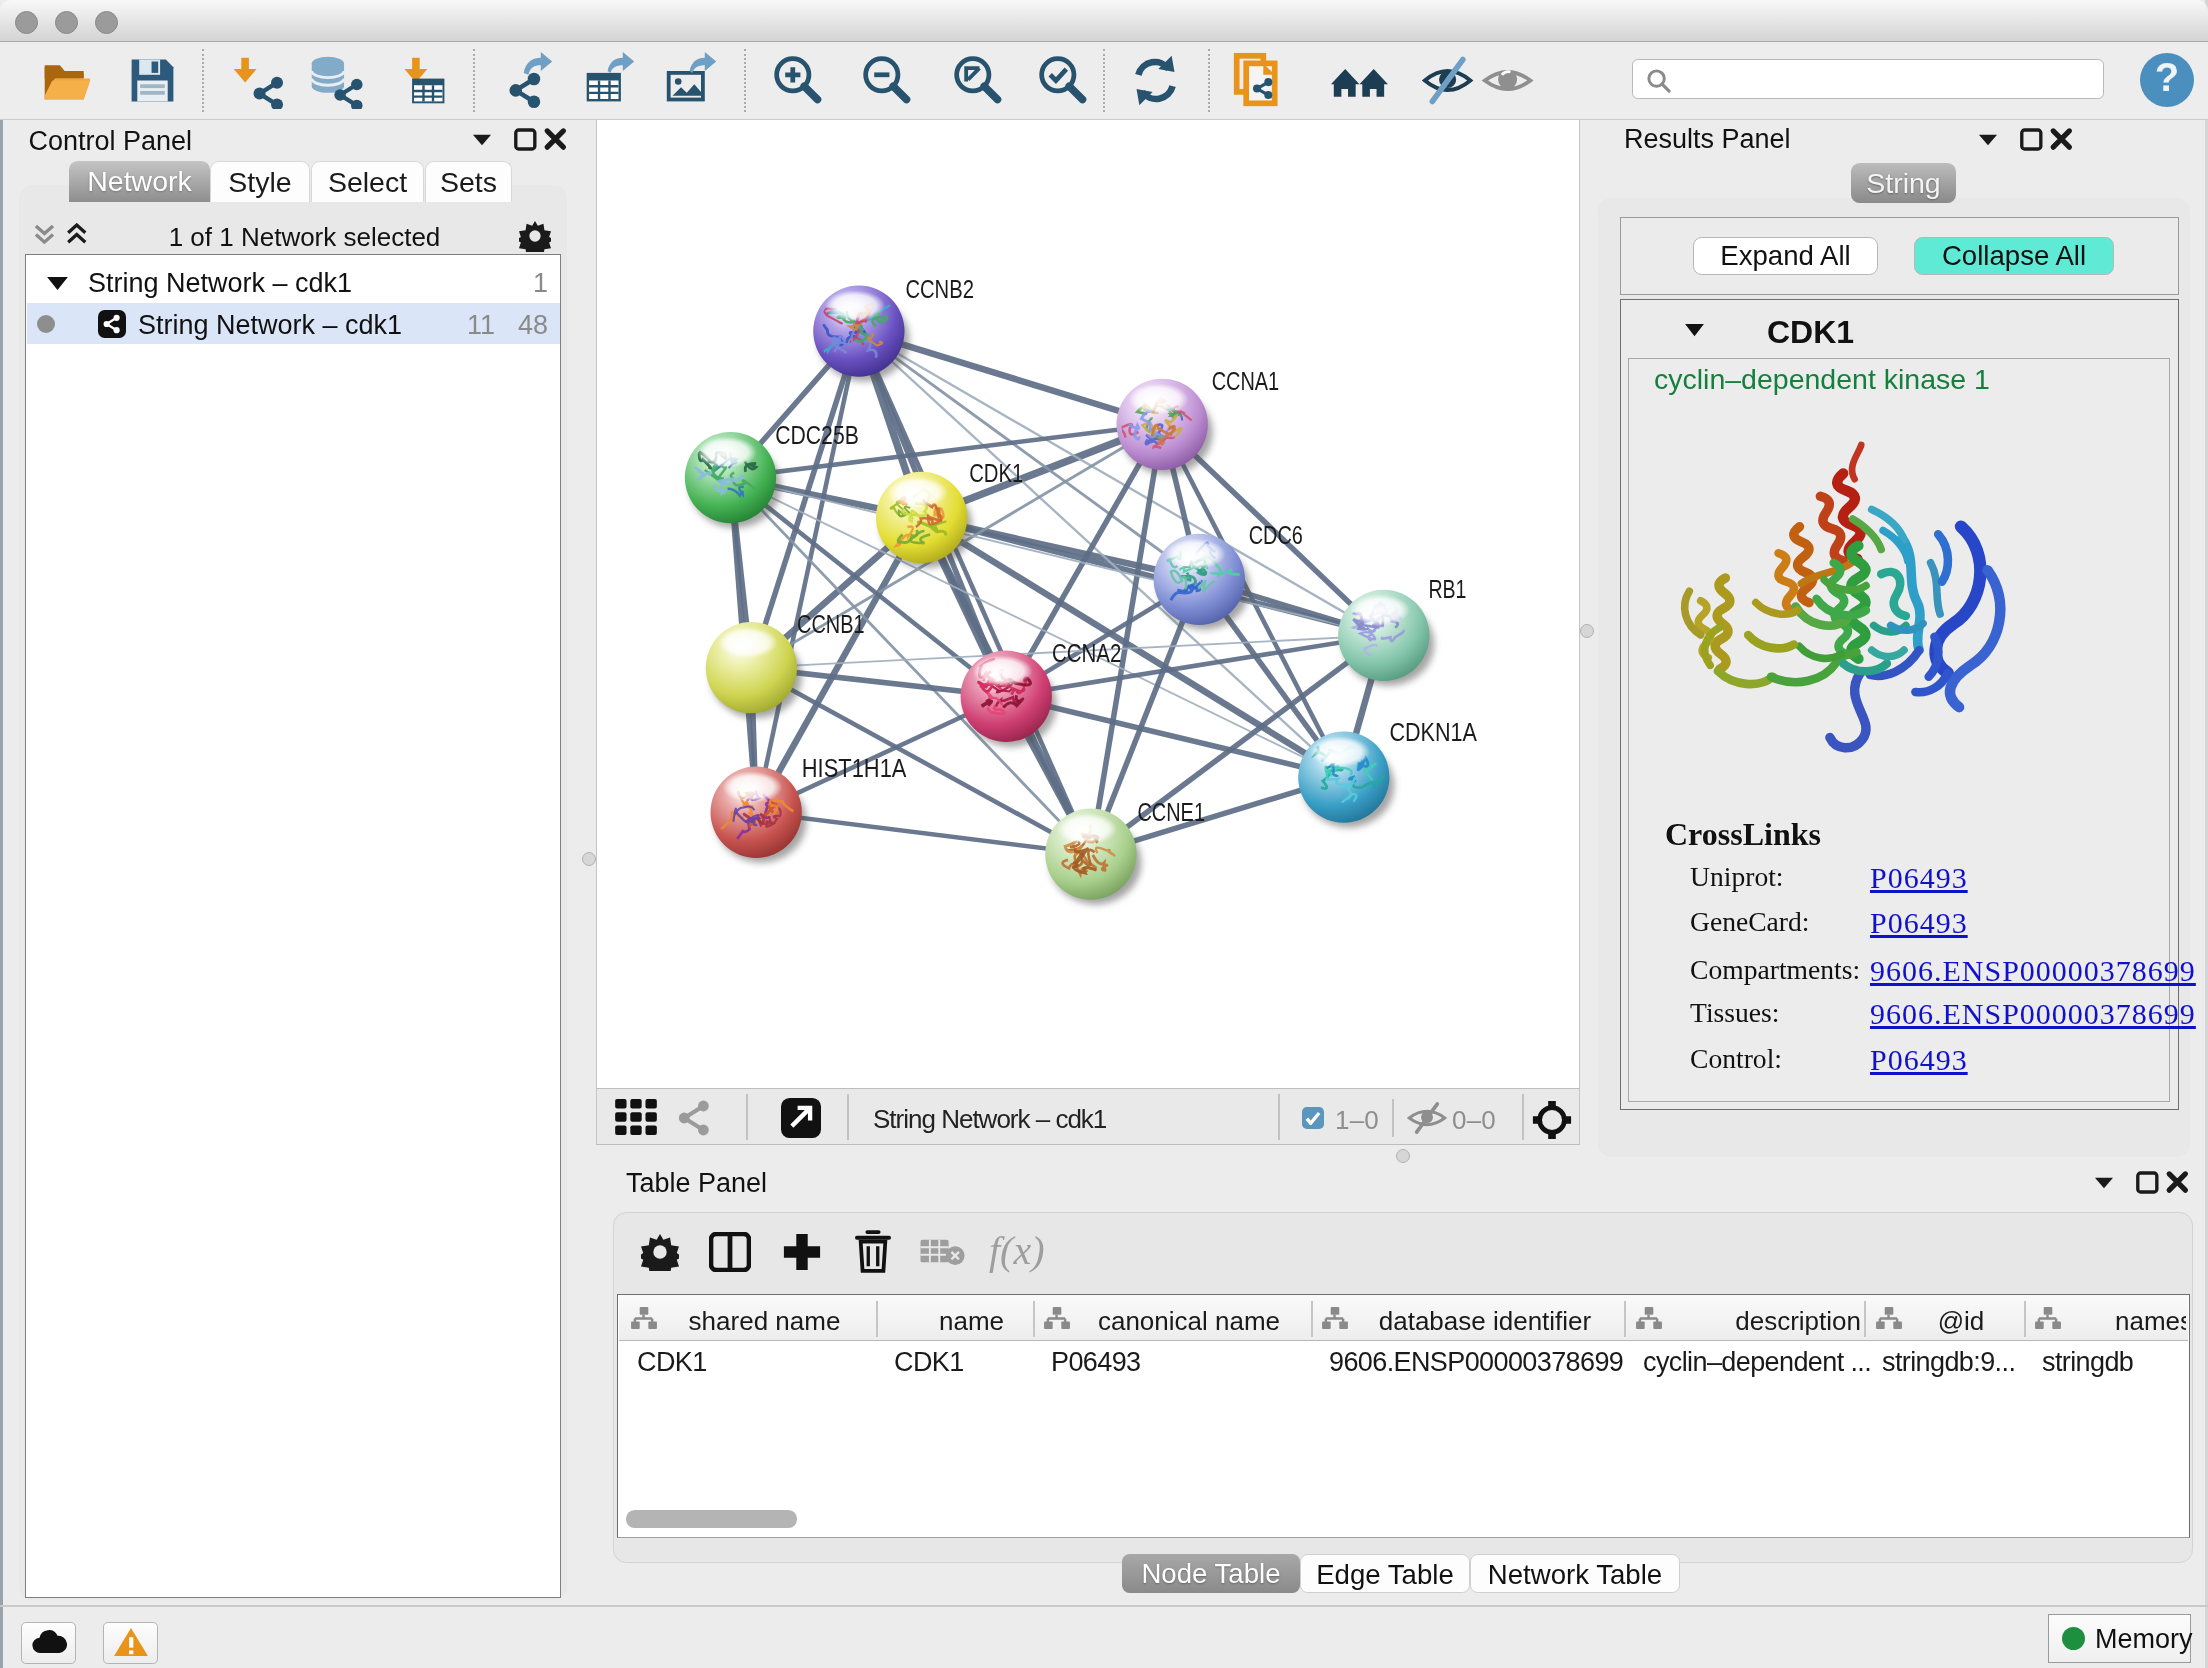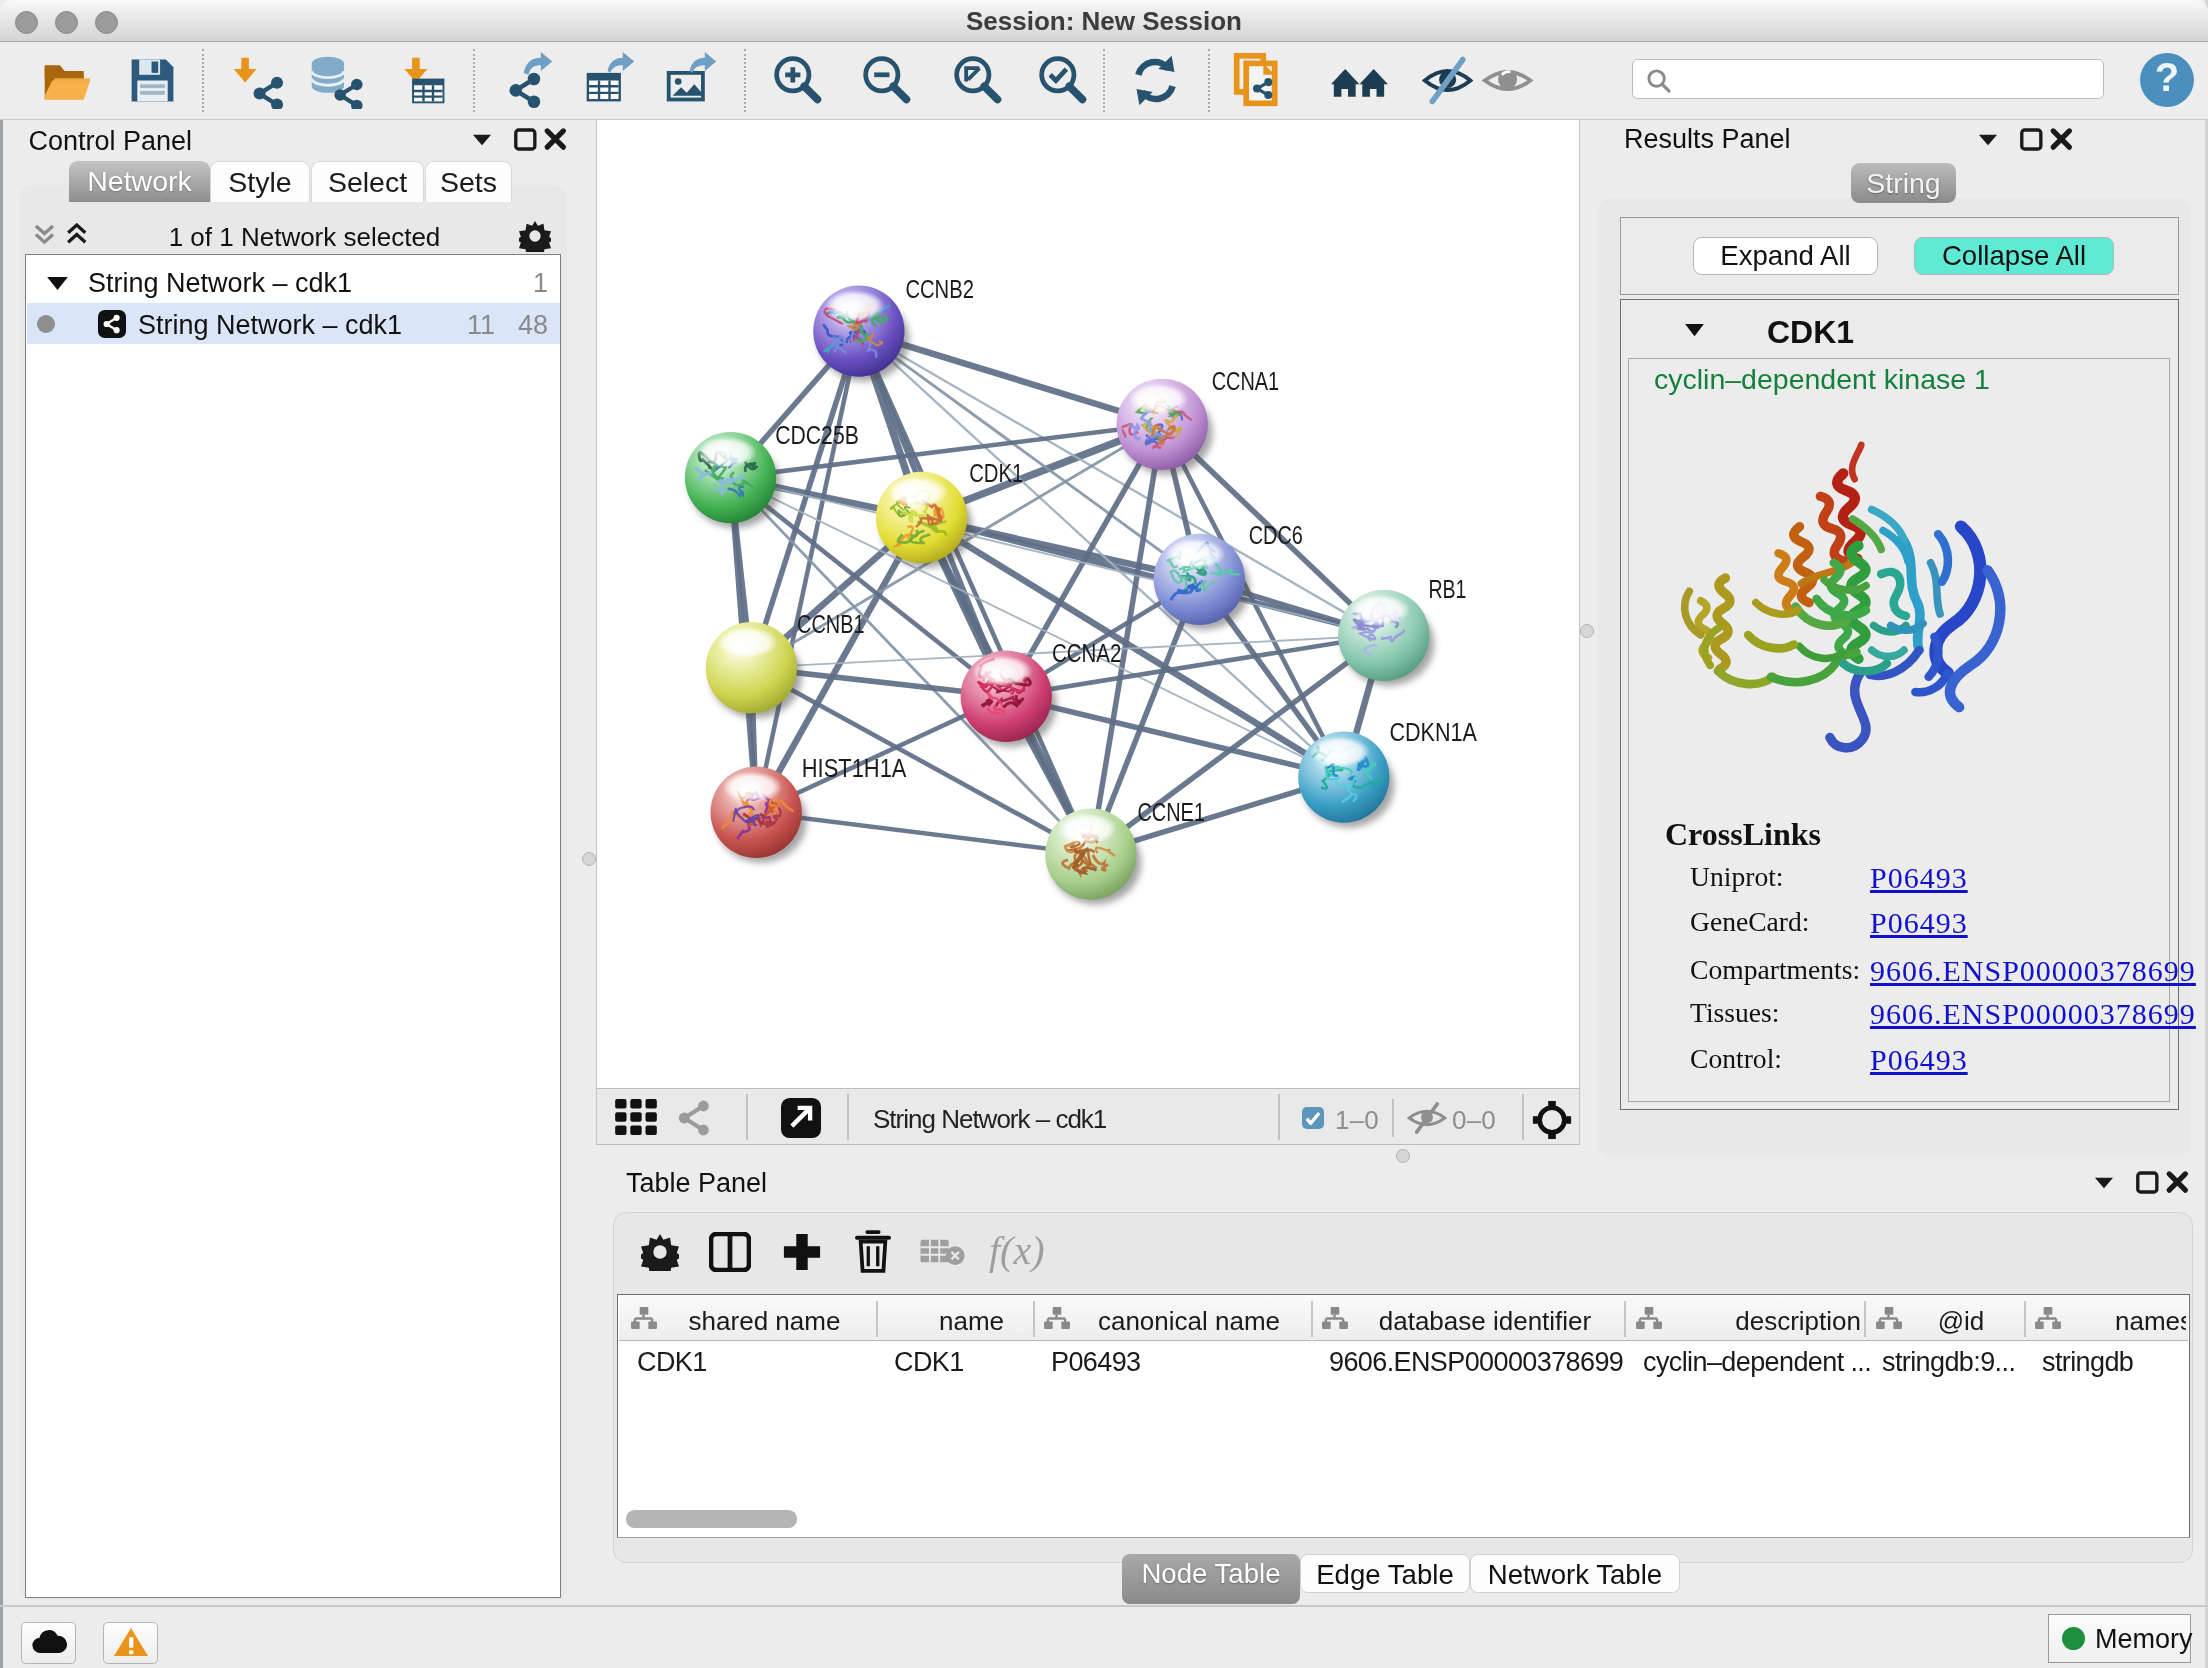--- a/index.html
+++ b/index.html
@@ -10,21 +10,20 @@
 .sep-dot{position:absolute;width:0;border-left:2.9px dotted #ababab}
 .vline{position:absolute;width:1.9px;background:#c2c2c2}
 
 </style></head><body>
 <div class="abs" style="left:0;top:42px;width:2.9px;height:1626px;background:#98a4aa"></div>
 <div class="abs" style="left:2205px;top:0;width:3.8px;height:1668px;background:#d5d5d5"></div>
 <div class="abs" style="left:0;top:0;width:2208px;height:42px;background:linear-gradient(#f8f8f8,#d4d4d4);border-bottom:1.9px solid #a8a8a8;border-radius:11.4px 11.4px 0 0">
 <div class="abs" style="left:15px;top:10.5px;width:23px;height:23px;border-radius:50%;background:#9b9b9b;border:1px solid #8a8a8a"></div>
 <div class="abs" style="left:55px;top:10.5px;width:23px;height:23px;border-radius:50%;background:#9b9b9b;border:1px solid #8a8a8a"></div>
 <div class="abs" style="left:95px;top:10.5px;width:23px;height:23px;border-radius:50%;background:#9b9b9b;border:1px solid #8a8a8a"></div>
-<div class="abs" style="left:0;top:5.7px;width:2208px;text-align:center;font-size:26px;font-weight:bold;color:#3c3c3c">Session: New Session</div>
 </div>
 <div class="abs" style="left:0;top:42px;width:2208px;height:78px;background:#ededed;border-bottom:1.9px solid #cbcbcb"></div>
 <div class="sep-dot" style="left:202px;top:49px;height:63px"></div>
 <div class="sep-dot" style="left:473px;top:49px;height:63px"></div>
 <div class="sep-dot" style="left:744px;top:49px;height:63px"></div>
 <div class="sep-dot" style="left:1103px;top:49px;height:63px"></div>
 <div class="sep-dot" style="left:1208px;top:49px;height:63px"></div>
 <svg class="icon" style="left:39px;top:52px" width="57" height="57" viewBox="0 0 60 60">
     <path d="M6 14 h16 l5 6 h20 v8 h-41 z" fill="#a9660c"></path>
     <path d="M6 50 V16 h15 l5 6 h21 v6 h-30 l-11 22" fill="#a9660c"></path>
@@ -785,21 +784,21 @@
     </svg></div>
 <div class="abs" style="left:2115px;top:1306px;width:71px;overflow:hidden;font-size:26px;color:#1a1a1a;white-space:nowrap">namespace</div>
 <div class="abs" style="left:637px;top:1347px;font-size:27px;letter-spacing:-0.6px;color:#1a1a1a;white-space:nowrap">CDK1</div>
 <div class="abs" style="left:894px;top:1347px;font-size:27px;letter-spacing:-0.6px;color:#1a1a1a;white-space:nowrap">CDK1</div>
 <div class="abs" style="left:1051px;top:1347px;font-size:27px;letter-spacing:-0.6px;color:#1a1a1a;white-space:nowrap">P06493</div>
 <div class="abs" style="left:1329px;top:1347px;font-size:27px;letter-spacing:-0.6px;color:#1a1a1a;white-space:nowrap">9606.ENSP00000378699</div>
 <div class="abs" style="left:1643px;top:1347px;font-size:27px;letter-spacing:-0.6px;color:#1a1a1a;white-space:nowrap">cyclin–dependent ...</div>
 <div class="abs" style="left:1882px;top:1347px;font-size:27px;letter-spacing:-0.6px;color:#1a1a1a;white-space:nowrap">stringdb:9...</div>
 <div class="abs" style="left:2042px;top:1347px;font-size:27px;letter-spacing:-0.6px;color:#1a1a1a;white-space:nowrap">stringdb</div>
 <div class="abs" style="left:626px;top:1510px;width:171px;height:18px;background:#b4b4b4;border-radius:8.6px"></div>
-<div class="abs" style="left:1122px;top:1554px;width:178px;height:50px;background:linear-gradient(#a8a8a8,#8a8a8a);border-radius:7.6px;color:#fff;text-align:center;font-size:27.6px;line-height:39px;text-shadow:0 1px 1.9px #666">Node Table</div>
+<div class="abs" style="left:1122px;top:1554px;width:178px;height:39px;background:linear-gradient(#a8a8a8,#8a8a8a);border-radius:7.6px;color:#fff;text-align:center;font-size:27.6px;line-height:39px;text-shadow:0 1px 1.9px #666">Node Table</div>
 <div class="abs" style="left:1300px;top:1554px;width:170px;height:39px;background:#fdfdfd;border:1px solid #cfcfcf;border-radius:7.6px;color:#111;text-align:center;font-size:27.6px;line-height:39px">Edge Table</div>
 <div class="abs" style="left:1470px;top:1554px;width:210px;height:39px;background:#fdfdfd;border:1px solid #cfcfcf;border-radius:7.6px;color:#111;text-align:center;font-size:27.6px;line-height:39px">Network Table</div>
 <div class="abs" style="left:0;top:1605px;width:2208px;height:1.9px;background:#c9c9c9"></div>
 <div class="abs" style="left:21px;top:1622px;width:55px;height:42px;background:linear-gradient(#fdfdfd,#ededed);border:1.9px solid #b4b4b4;border-radius:4.8px"></div>
 <svg class="icon" style="left:31px;top:1630px" width="36" height="25" viewBox="0 0 38 26">
     <path d="M10 24 a8 8 0 0 1 -1 -16 a10 10 0 0 1 19 -2 a7 7 0 0 1 2 18 z" fill="#111"></path>
     <circle cx="28" cy="16" r="7" fill="#111"></circle>
   </svg>
 <div class="abs" style="left:103px;top:1622px;width:55px;height:42px;background:linear-gradient(#fdfdfd,#ededed);border:1.9px solid #b4b4b4;border-radius:4.8px"></div>
 <svg class="icon" style="left:113px;top:1626px" width="36" height="32" viewBox="0 0 38 34">

